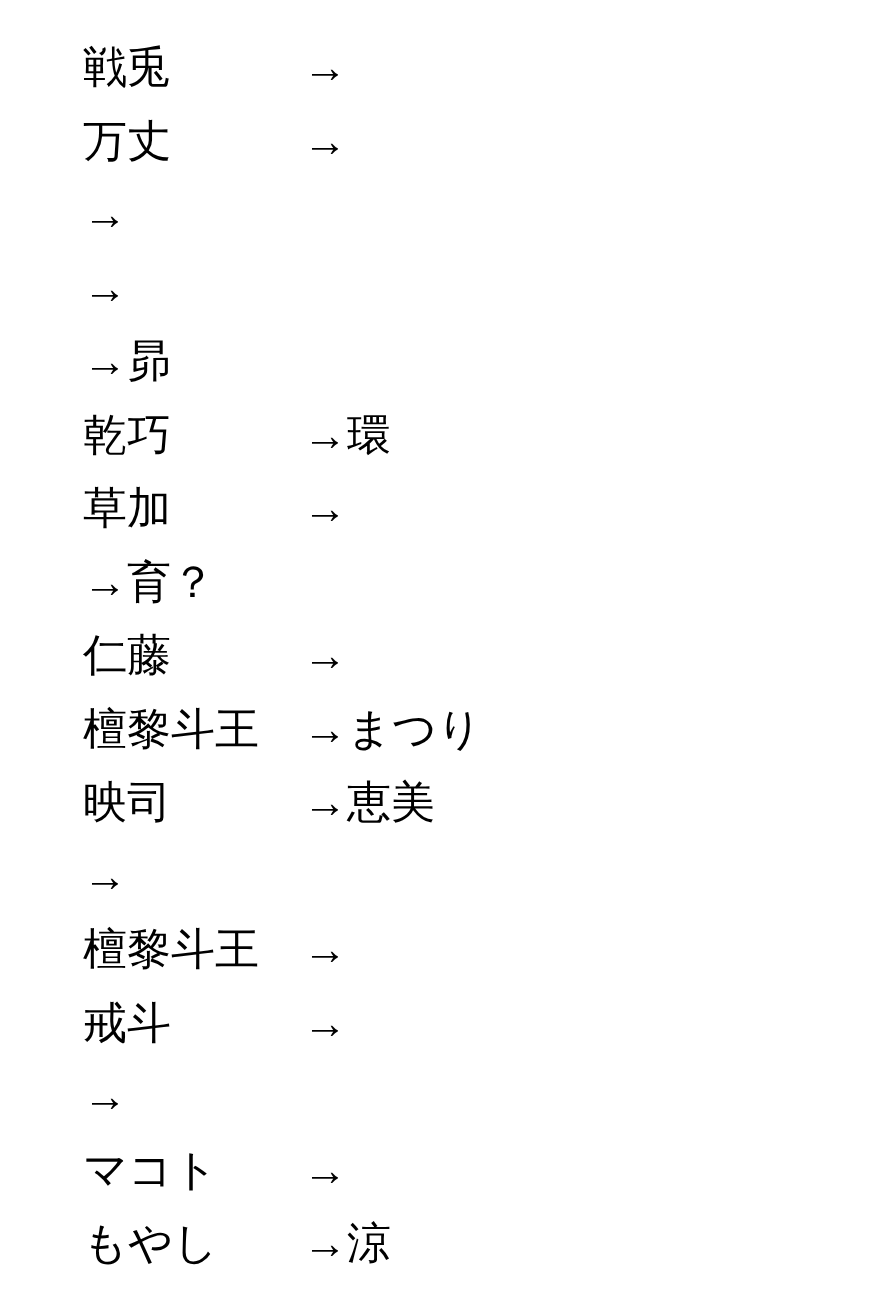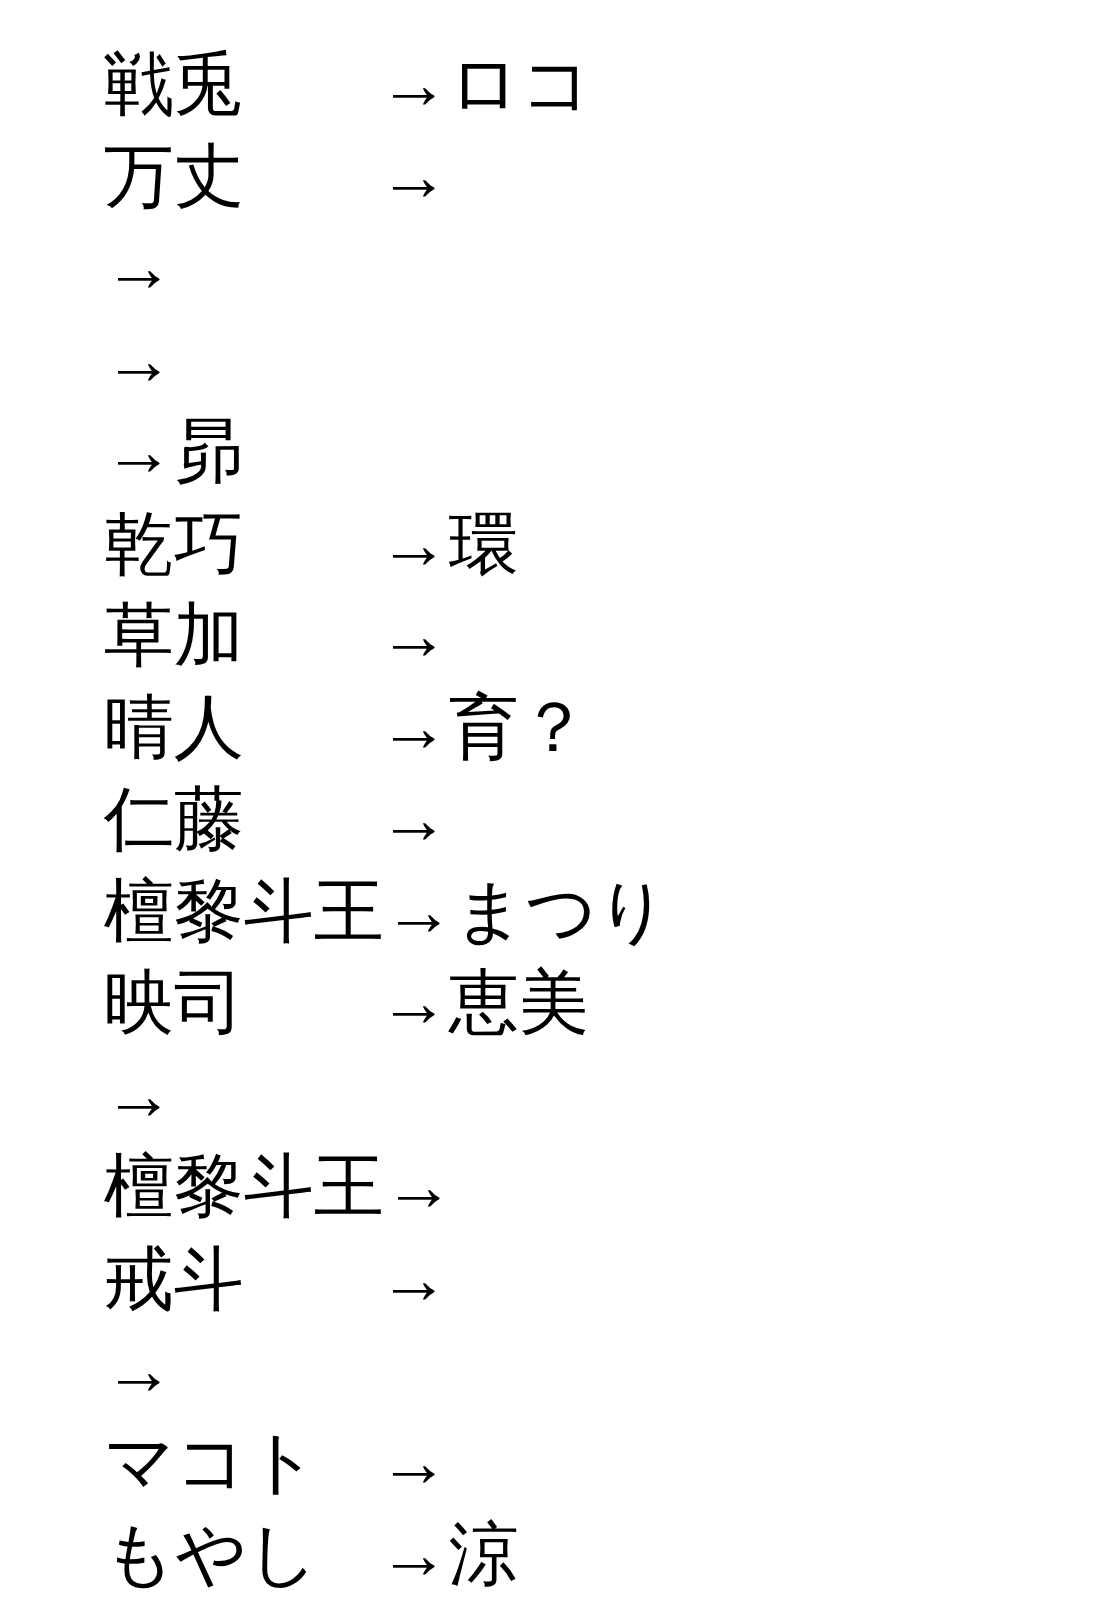--- a/index.html
+++ b/index.html
@@ -17,21 +17,21 @@
     width: 886px;
     height: 1299px;
     padding: 30px 10px 0 83px;
     background: #ffffff;
     font-family: "Liberation Sans", "DejaVu Sans", sans-serif;
     color: #000000;
   }
   .row {
     display: flex;
     align-items: baseline;
-    font-size: 56px;
+    font-size: 44px;
     line-height: 73.5px;
     white-space: pre;
     font-weight: 500;
   }
   .name {
     display: inline-block;
     min-width: 220px;
     flex-shrink: 0;
   }
   .arrow {
@@ -39,28 +39,28 @@
   }
   .partner {
     display: inline-block;
   }
 </style>
 </head>
 <body>
 
 <div class="page">
   <div class="list" id="pair-list">
-      <div class="row"><span class="name">戦兎</span><span class="arrow">→</span><span class="partner">ロコ</span></div>
+      <div class="row"><span class="name">戦兎</span><span class="arrow">→</span></div>
       <div class="row"><span class="name">万丈</span><span class="arrow">→</span><span class="partner"></span></div>
       <div class="row"><span class="arrow">→</span></div>
       <div class="row"><span class="arrow">→</span><span class="partner"></span></div>
       <div class="row"><span class="arrow">→</span><span class="partner">昴</span></div>
       <div class="row"><span class="name">乾巧</span><span class="arrow">→</span><span class="partner">環</span></div>
       <div class="row"><span class="name">草加</span><span class="arrow">→</span><span class="partner"></span></div>
-      <div class="row"><span class="name">晴人</span><span class="arrow">→</span><span class="partner">育？</span></div>
+      <div class="row"><span class="arrow">→</span><span class="partner">育？</span></div>
       <div class="row"><span class="name">仁藤</span><span class="arrow">→</span><span class="partner"></span></div>
       <div class="row"><span class="name">檀黎斗王</span><span class="arrow">→</span><span class="partner">まつり</span></div>
       <div class="row"><span class="name">映司</span><span class="arrow">→</span><span class="partner">恵美</span></div>
       <div class="row"><span class="arrow">→</span><span class="partner"></span></div>
       <div class="row"><span class="name">檀黎斗王</span><span class="arrow">→</span><span class="partner"></span></div>
       <div class="row"><span class="name">戒斗</span><span class="arrow">→</span><span class="partner"></span></div>
       <div class="row"><span class="arrow">→</span><span class="partner"></span></div>
       <div class="row"><span class="name">マコト</span><span class="arrow">→</span><span class="partner"></span></div>
       <div class="row"><span class="name">もやし</span><span class="arrow">→</span><span class="partner">涼</span></div>
     </div>

